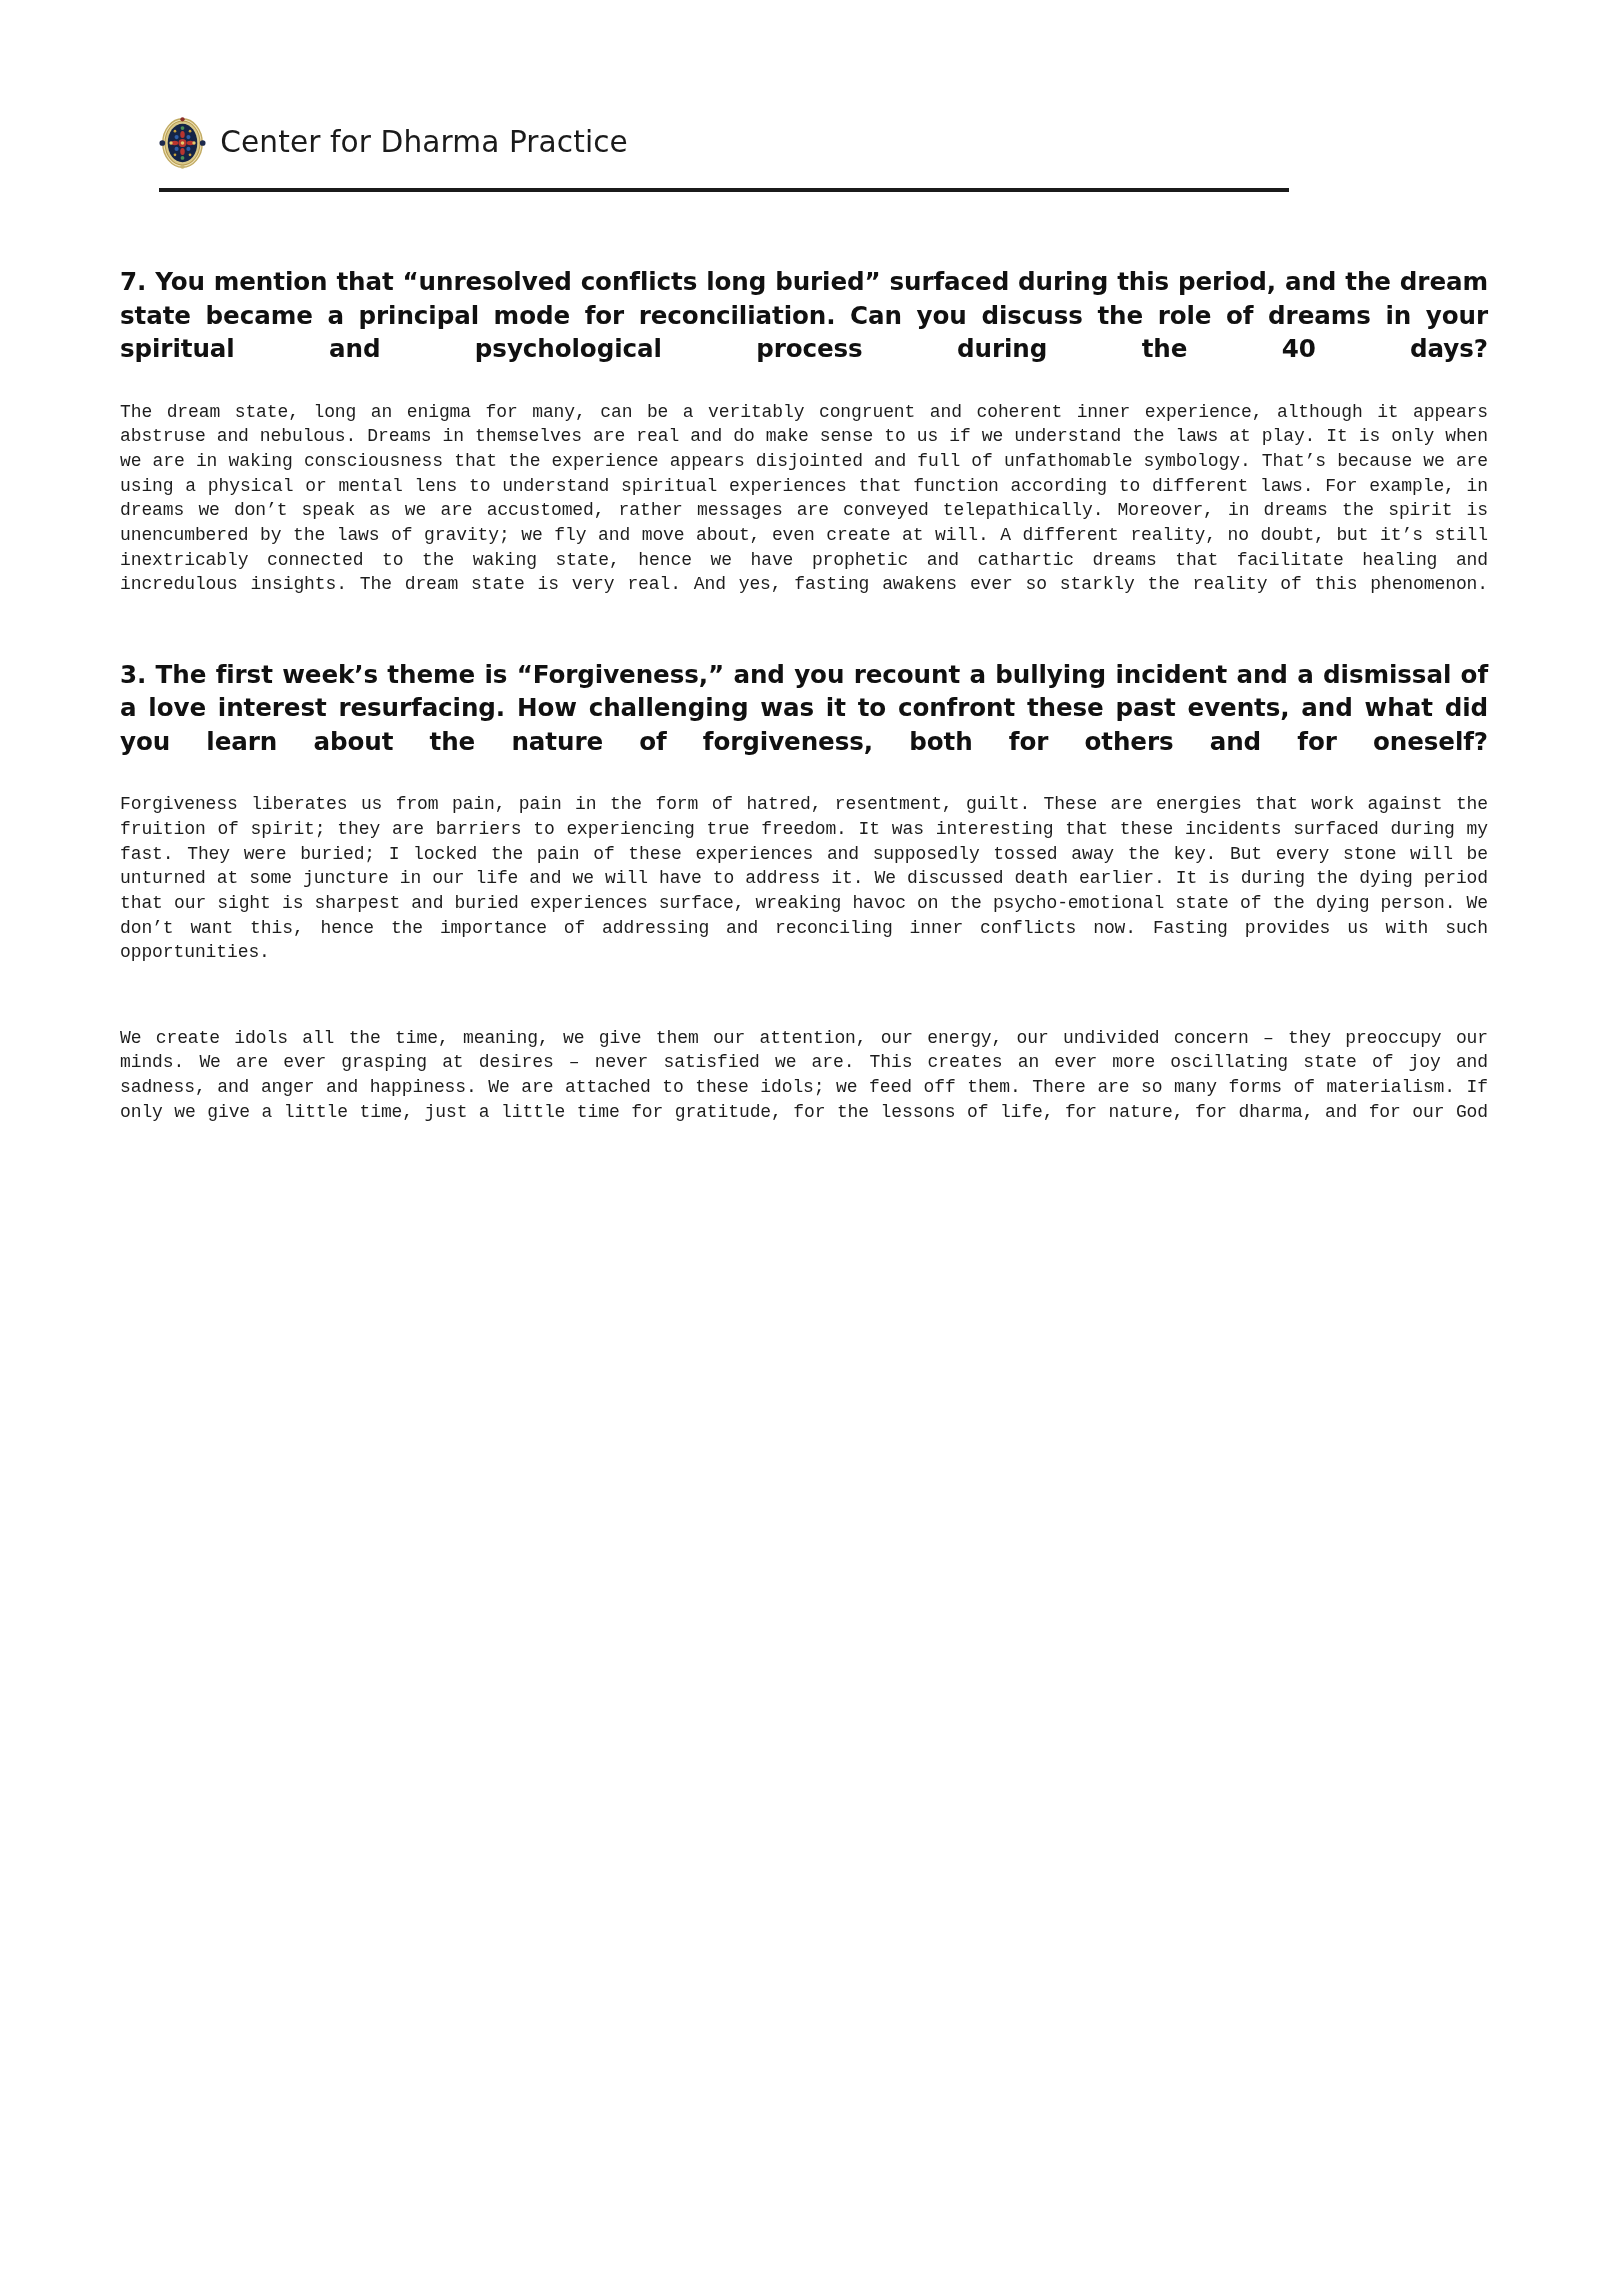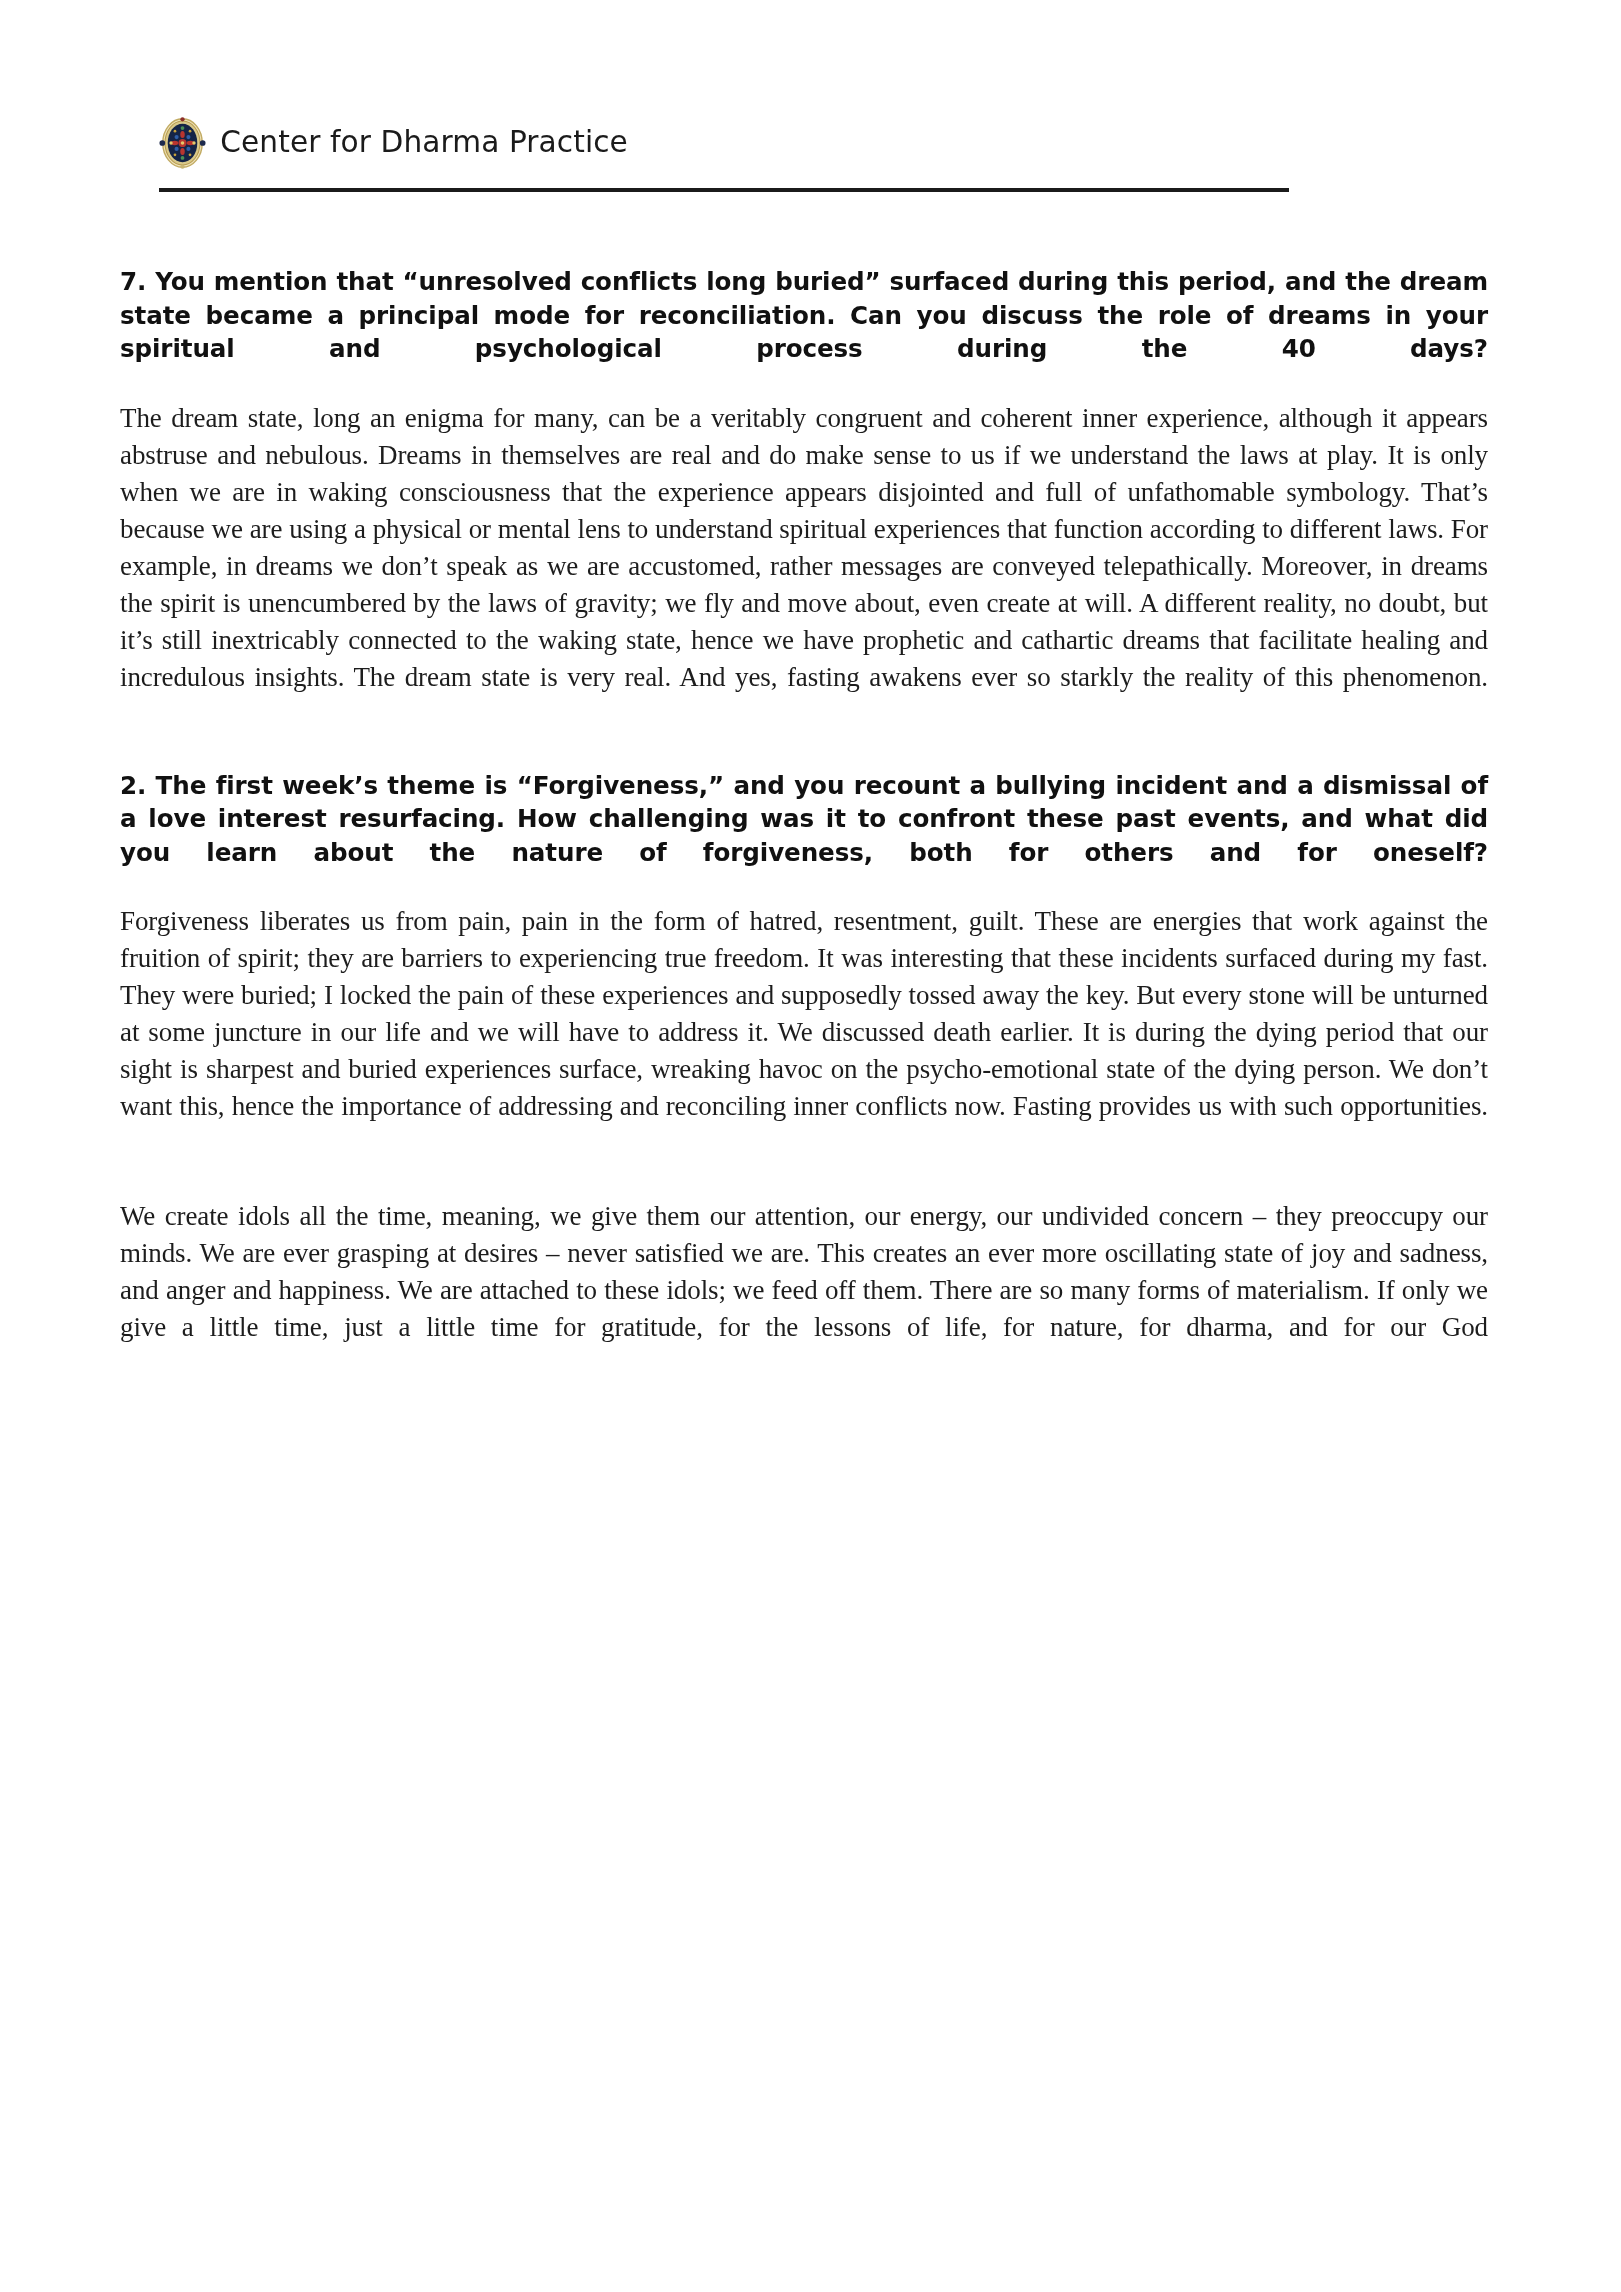--- a/index.html
+++ b/index.html
@@ -80,22 +80,22 @@
     font-weight: 700;
     line-height: 1.37;
     text-align: justify;
     text-justify: inter-word;
     color: #111111;
     margin: 0;
     letter-spacing: -0.1px;
   }
 
   .answer {
-    font-family: Liberation Serif, serif;
-    font-size: 27px;
+    font-family: Liberation Mono, monospace;
+    font-size: 18px;
     font-weight: 400;
     line-height: 1.37;
     text-align: justify;
     text-justify: inter-word;
     color: #1d1d1d;
     margin: 0;
     letter-spacing: -0.1px;
   }
   
   .answer::after,
@@ -154,21 +154,21 @@
   </div>
 
   <div class="content">
 
     <div class="qa-block">
       <p class="question">7. You mention that “unresolved conflicts long buried” surfaced during this period, and the dream state became a principal mode for reconciliation. Can you discuss the role of dreams in your spiritual and psychological process during the 40 days?</p>
       <p class="answer">The dream state, long an enigma for many, can be a veritably congruent and coherent inner experience, although it appears abstruse and nebulous. Dreams in themselves are real and do make sense to us if we understand the laws at play. It is only when we are in waking consciousness that the experience appears disjointed and full of unfathomable symbology. That’s because we are using a physical or mental lens to understand spiritual experiences that function according to different laws. For example, in dreams we don’t speak as we are accustomed, rather messages are conveyed telepathically. Moreover, in dreams the spirit is unencumbered by the laws of gravity; we fly and move about, even create at will. A different reality, no doubt, but it’s still inextricably connected to the waking state, hence we have prophetic and cathartic dreams that facilitate healing and incredulous insights. The dream state is very real. And yes, fasting awakens ever so starkly the reality of this phenomenon.</p>
     </div>
 
     <div class="qa-block">
-      <p class="question">2. The first week’s theme is “Forgiveness,” and you recount a bullying incident and a dismissal of a love interest resurfacing. How challenging was it to confront these past events, and what did you learn about the nature of forgiveness, both for others and for oneself?</p>
+      <p class="question">3. The first week’s theme is “Forgiveness,” and you recount a bullying incident and a dismissal of a love interest resurfacing. How challenging was it to confront these past events, and what did you learn about the nature of forgiveness, both for others and for oneself?</p>
       <p class="answer">Forgiveness liberates us from pain, pain in the form of hatred, resentment, guilt. These are energies that work against the fruition of spirit; they are barriers to experiencing true freedom. It was interesting that these incidents surfaced during my fast. They were buried; I locked the pain of these experiences and supposedly tossed away the key. But every stone will be unturned at some juncture in our life and we will have to address it. We discussed death earlier. It is during the dying period that our sight is sharpest and buried experiences surface, wreaking havoc on the psycho-emotional state of the dying person. We don’t want this, hence the importance of addressing and reconciling inner conflicts now. Fasting provides us with such opportunities.</p>
     </div>
 
     <div class="qa-block">
       <p class="answer">We create idols all the time, meaning, we give them our attention, our energy, our undivided concern – they preoccupy our minds. We are ever grasping at desires – never satisfied we are. This creates an ever more oscillating state of joy and sadness, and anger and happiness. We are attached to these idols; we feed off them. There are so many forms of materialism. If only we give a little time, just a little time for gratitude, for the lessons of life, for nature, for dharma, and for our God</p>
     </div>
 
   </div>
 </div>
 

